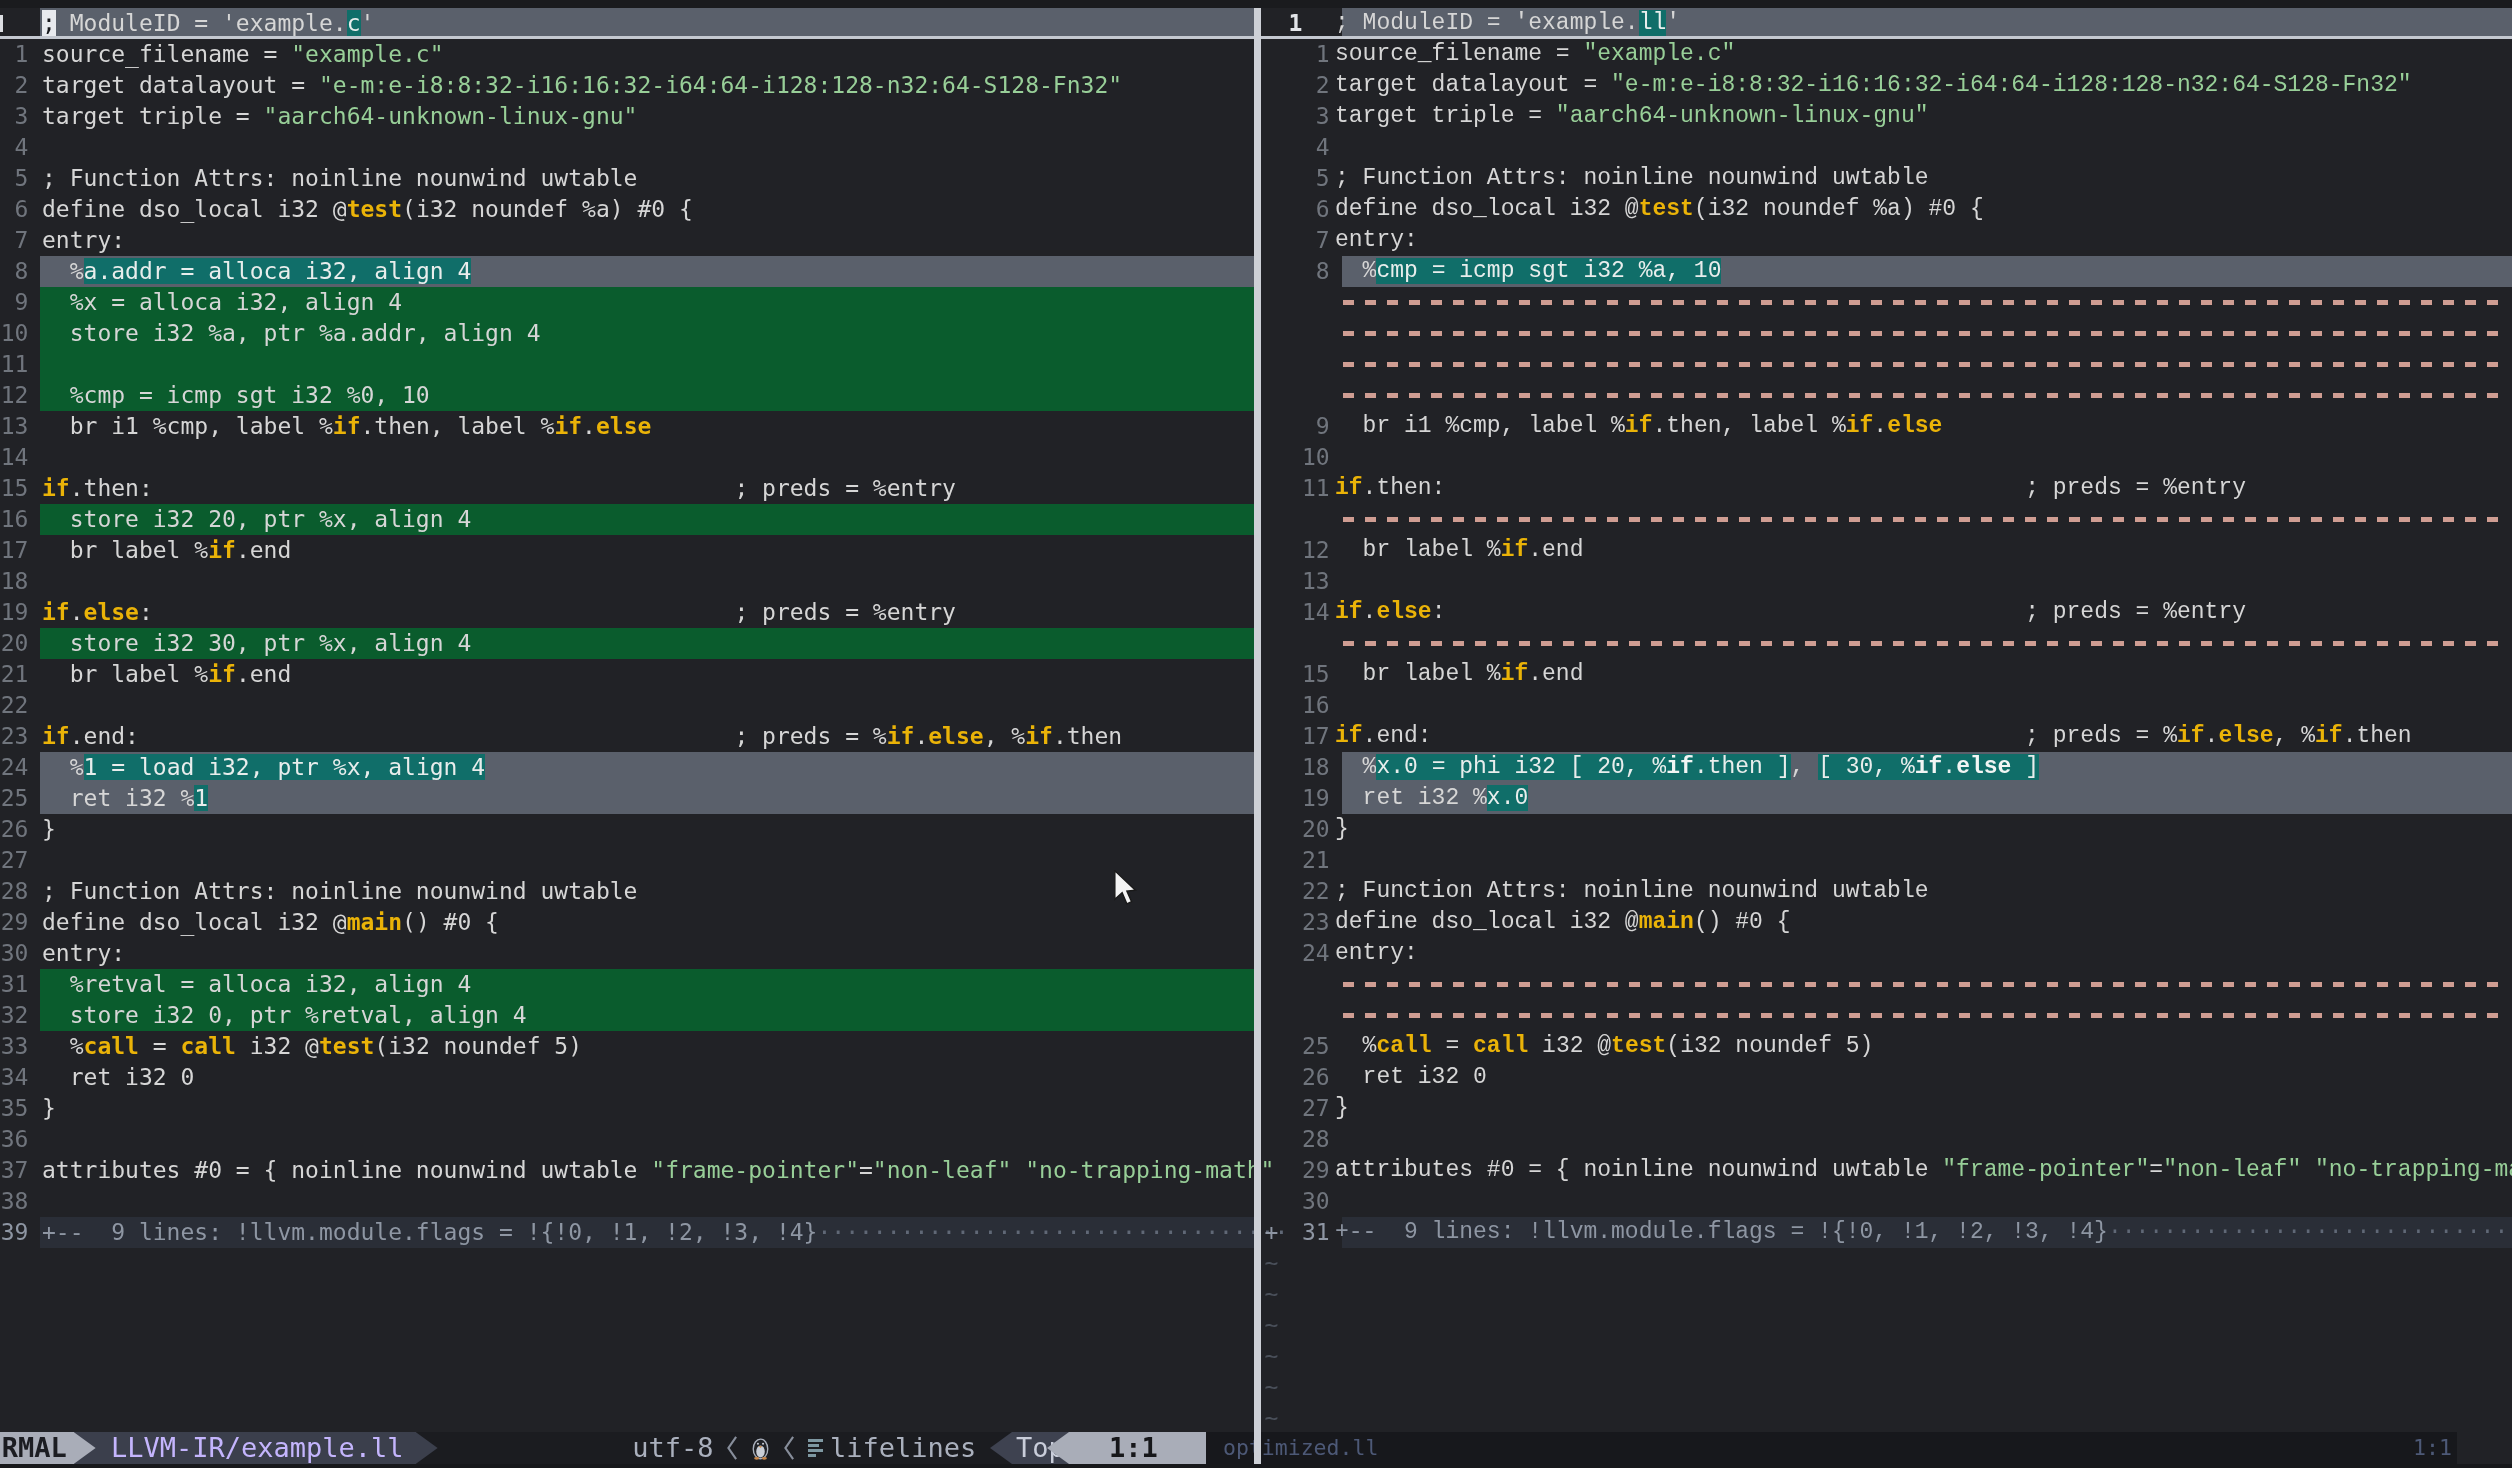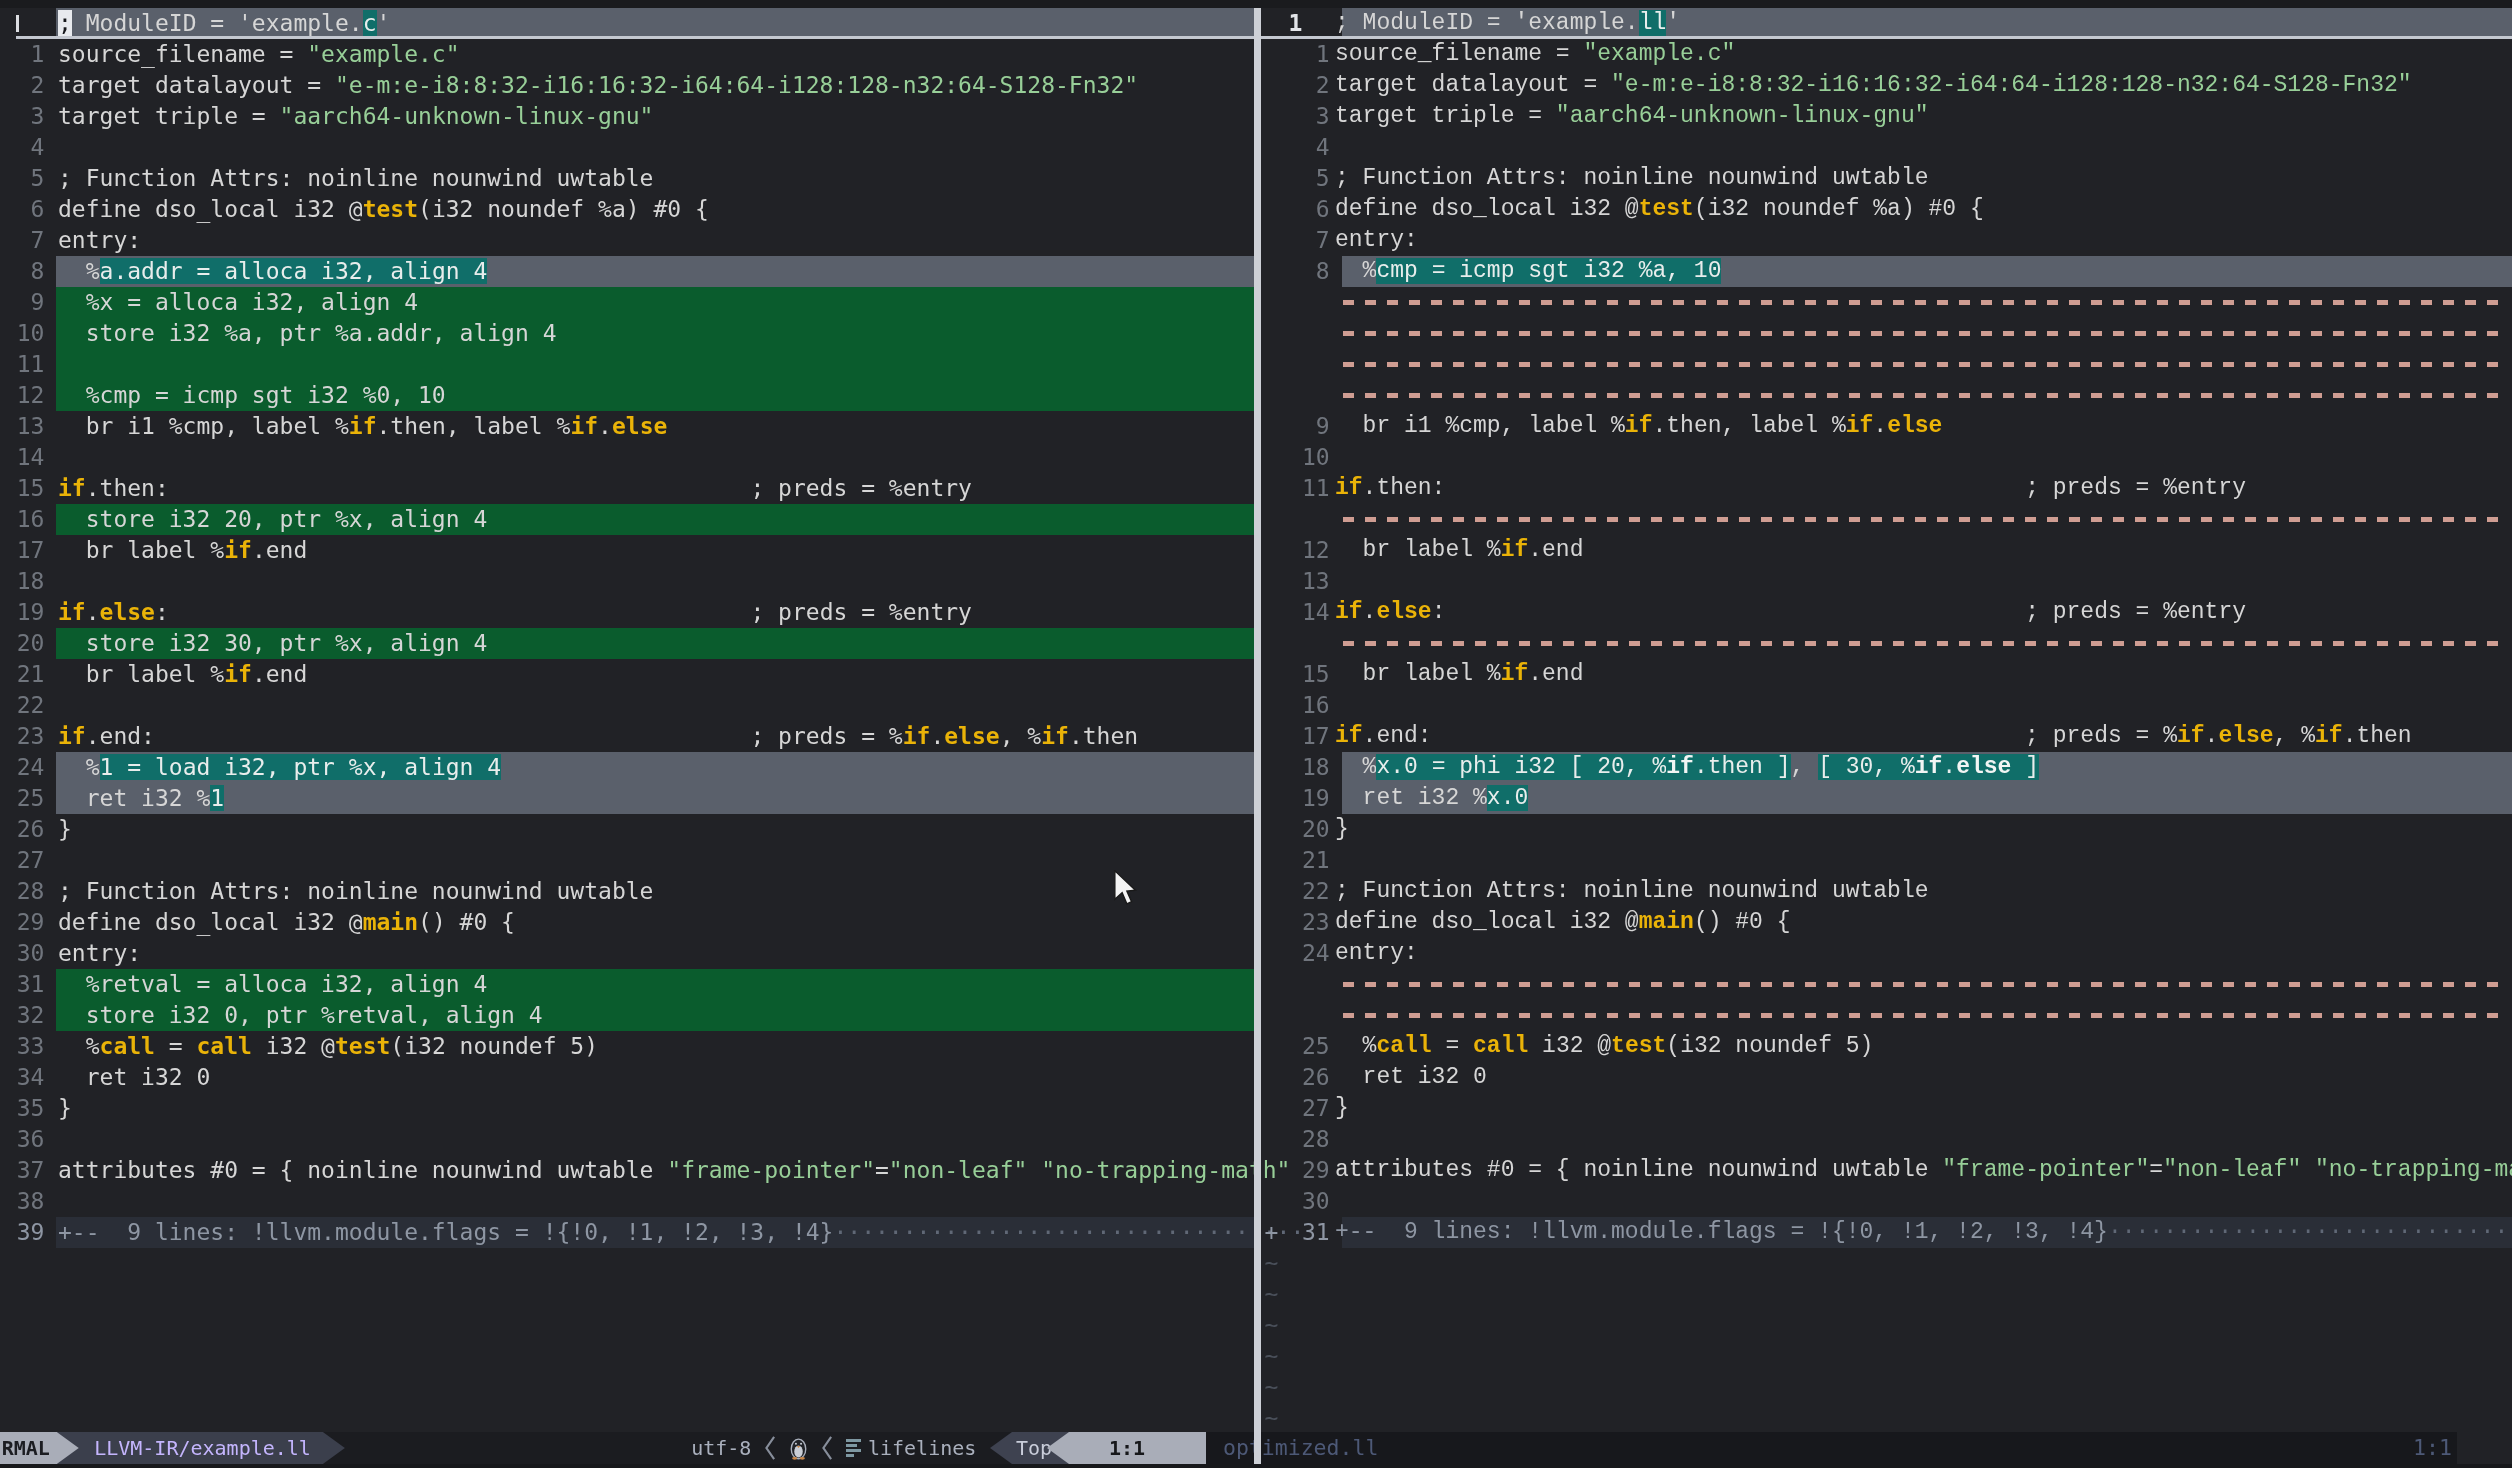--- a/index.html
+++ b/index.html
@@ -10,21 +10,21 @@
   html,body{width:2512px;height:1469px;overflow:hidden;}
   body{
     background:var(--c-bg,#212226);
     font-family:"DejaVu Sans Mono",monospace;
     font-size:var(--fs);
     color:#d6d6d6;
     position:relative;
   }
   #top-strip{position:absolute;left:0;top:0;width:2512px;height:7.7px;background:#1a1b1e;}
   .pane{position:absolute;top:7.7px;height:1424px;overflow:hidden;background:var(--c-bg,#212226);}
-  #pane-left{left:16px;width:1293px;}
+  #pane-left{left:0;width:1293px;}
   #pane-right{left:1261px;width:1251px;}
   #divider{position:absolute;left:1254px;top:7.7px;width:6.9px;height:1456px;background:var(--c-divider,#cdd0d6);z-index:30;}
   .row{position:relative;height:var(--rh);line-height:var(--rh);white-space:pre;}
   .band{position:absolute;top:0;bottom:0;right:0;z-index:0;display:block;}
   #pane-left .band{left:40px;}
   #pane-right .band{left:81px;}
   .bg-ch>.band{background:var(--c-diff_change,#5a606b);}
   .bg-add>.band{background:var(--c-diff_add,#0a5c2d);}
   .bg-fold>.band{background:var(--c-fold_bg,#2a2e37);}
   .ul::after{content:'';position:absolute;left:0;right:0;bottom:0;height:2.6px;background:#c4c8d0;z-index:2;}
@@ -44,21 +44,21 @@
   .s-tlb{background:var(--c-diff_text,#106e69);color:#f2f5f4;font-weight:bold;}
   .s-cur{background:#e8eaee;color:#17181c;}
   .k-fold .text,.k-fold .num{color:#8e96a3;}
   .s-dots{color:#606876;}
   .dash{position:absolute;left:0;right:6.9px;top:13.7px;height:4.3px;z-index:1;
     background:repeating-linear-gradient(90deg,var(--c-filler_dash,#cf9d92) 0 11px,transparent 11px 22px);}
   #pane-right .dash{left:82px;}
   .sliver{position:absolute;left:0;top:6.9px;width:2.6px;height:17px;background:#dcdee2;z-index:3;}
 
   
-  #statusline{position:absolute;left:0;top:1432px;width:1254px;height:32px;background:var(--c-status_dark,#1b1c20);display:flex;align-items:stretch;z-index:10;font-size:20px;}
+  #statusline{position:absolute;left:0;top:1432px;width:1254px;height:32px;background:var(--c-status_dark,#1b1c20);display:flex;align-items:stretch;z-index:10;font-size:27px;}
   #statusline>*{height:32px;line-height:32px;}
   .seg-mode{background:var(--c-status_light,#a9adb8);color:#1c1d22;font-weight:bold;padding:0 6.9px 0 1.7px;}
   .arrow-r{width:22px;position:relative;flex:none;}
   .arrow-r>i{position:absolute;inset:0;clip-path:polygon(0 0,100% 50%,0 100%);}
   .a1{background:var(--c-status_mid,#3b3f4c);}
   .a1>i{background:var(--c-status_light,#a9adb8);}
   .a2{background:var(--c-status_dark,#1b1c20);}
   .a2>i{background:var(--c-status_mid,#3b3f4c);}
   .seg-file{background:var(--c-status_mid,#3b3f4c);color:#c4b5fd;padding:0 12px 0 15.4px;}
   .sl-spacer{flex:1;}

